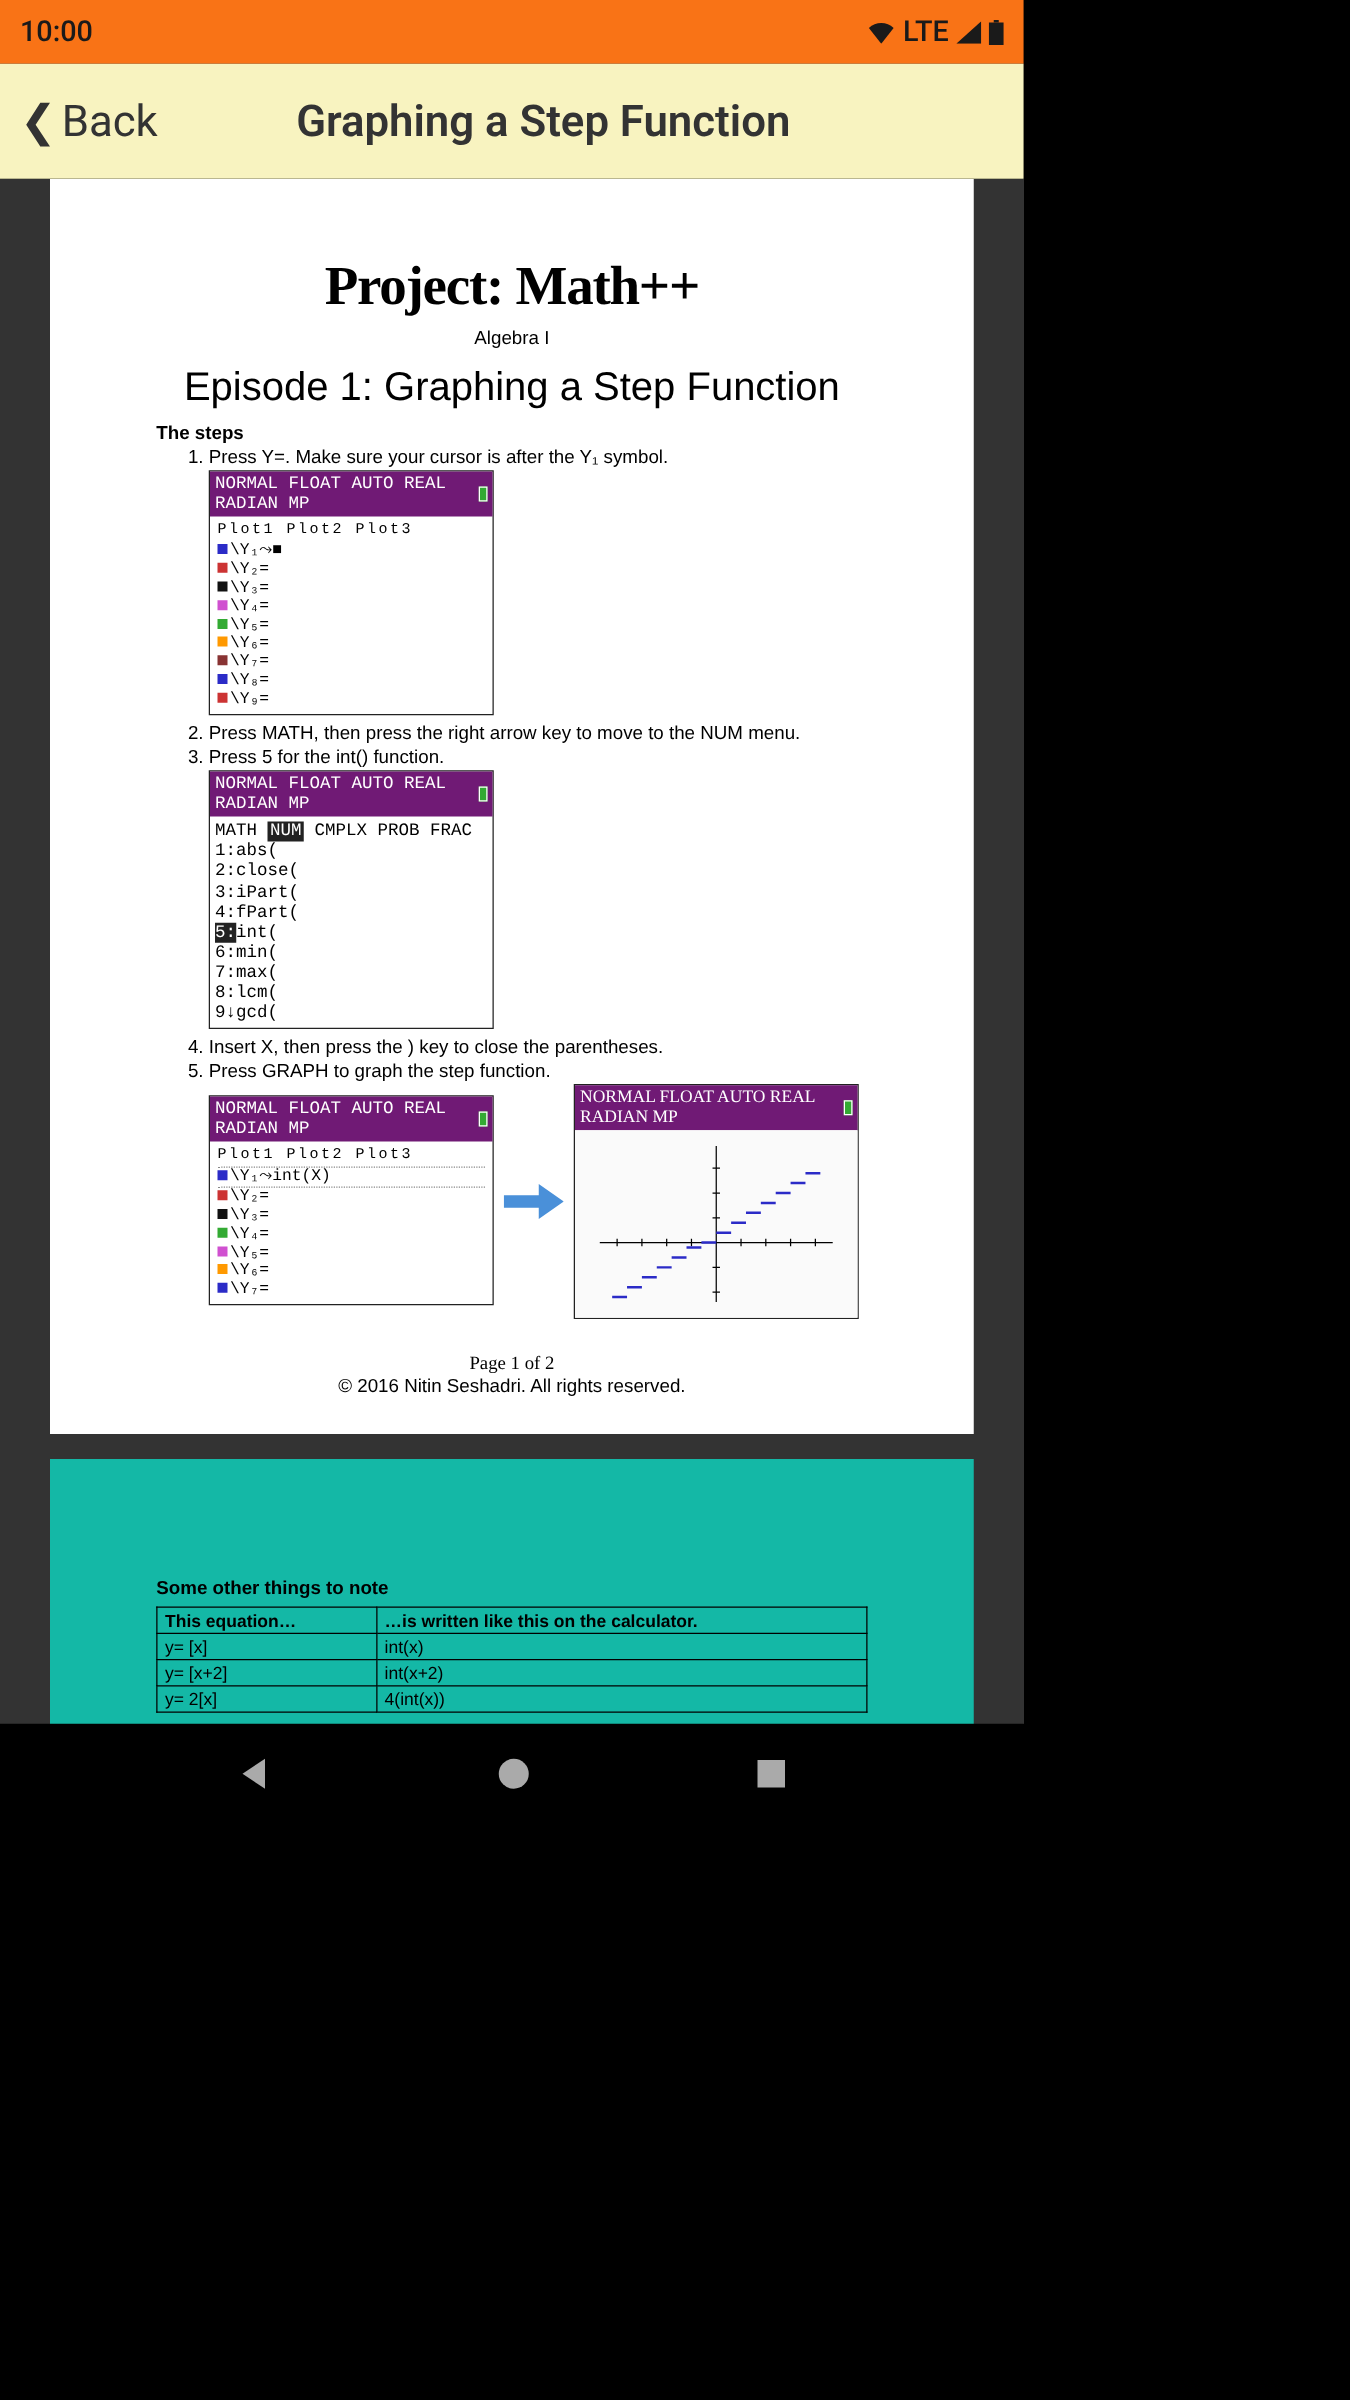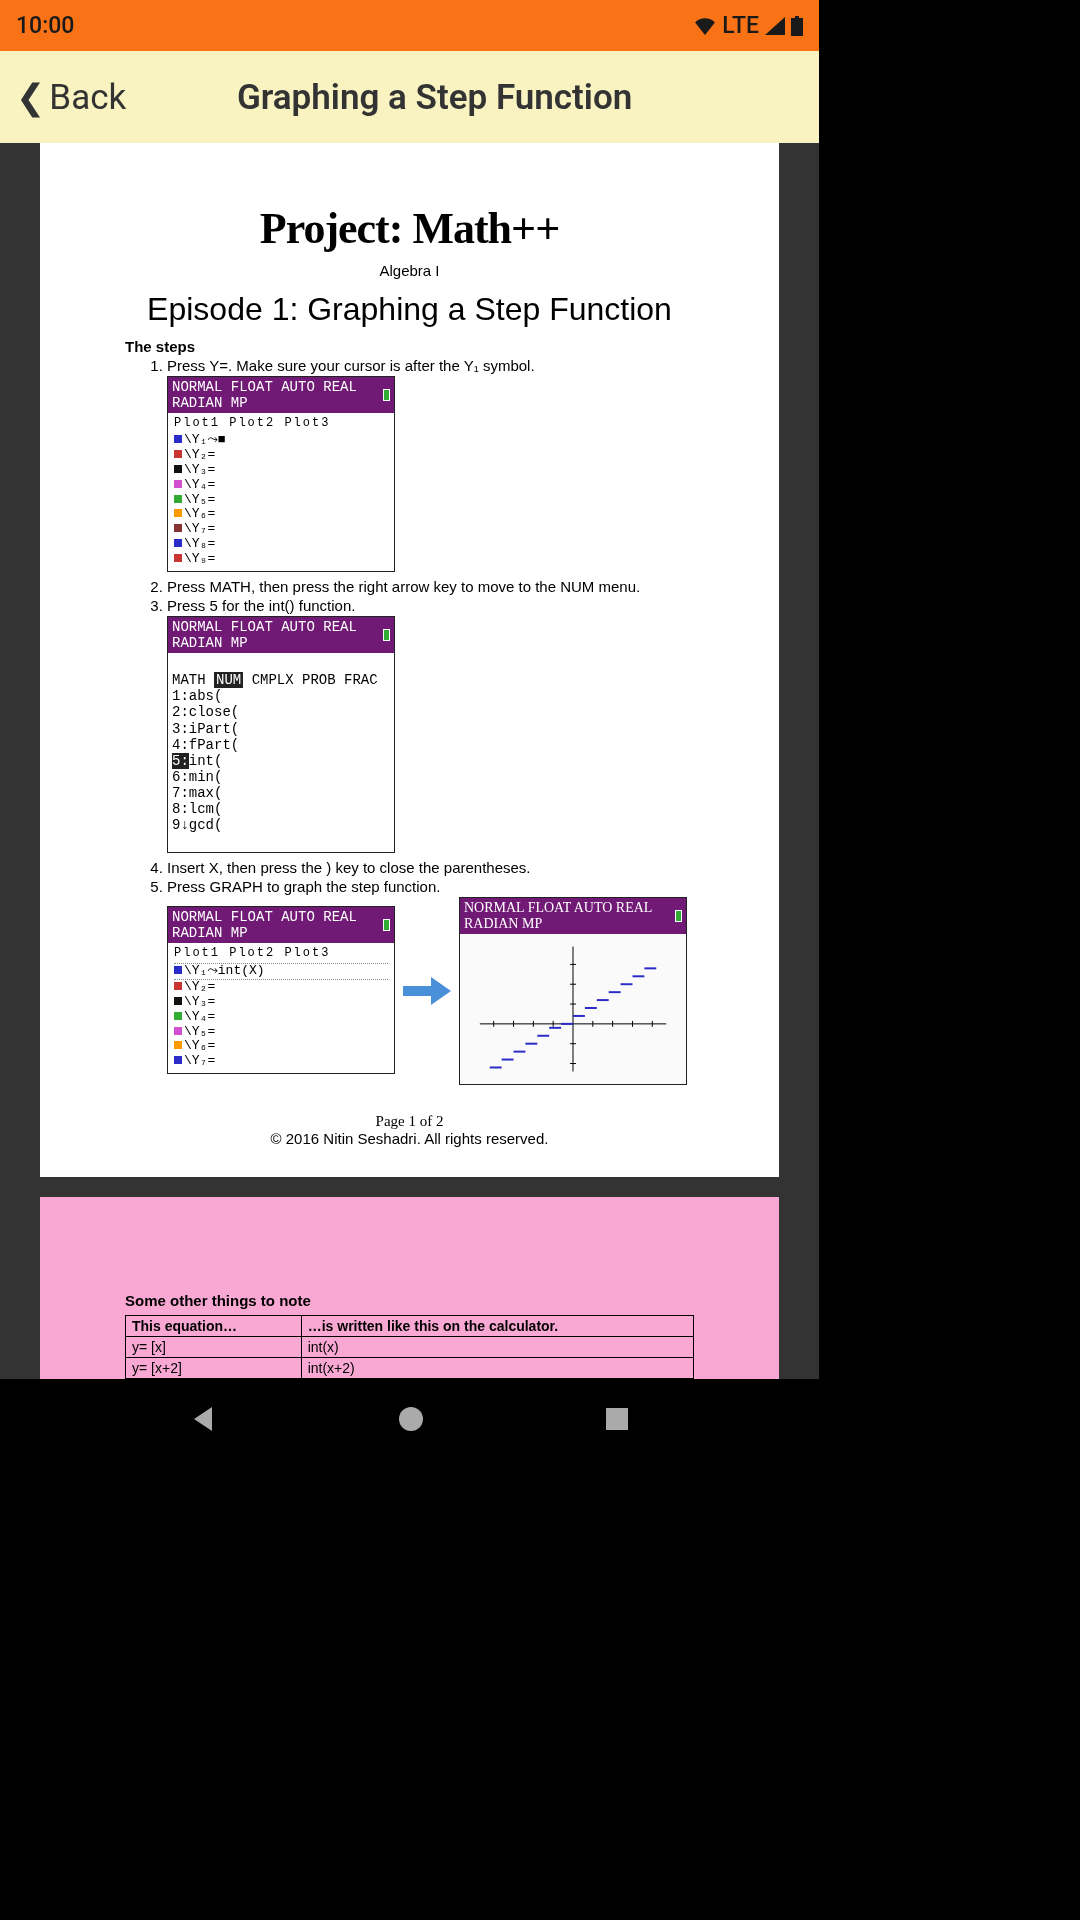--- a/index.html
+++ b/index.html
@@ -142,21 +142,21 @@
       font-size: 15px;
       margin-top: 28px;
       font-family: "Times New Roman", serif;
     }
     .copyright {
       text-align: center;
       font-size: 15px;
       font-family: sans-serif;
     }
     .page2 {
-      background: #f9a8d4;
+      background: #14b8a6;
       padding: 95px 85px 30px;
     }
     .note-hdr {
       font-weight: 700;
       font-size: 15px;
       font-family: sans-serif;
       margin-bottom: 6px;
     }
     table.eqtbl {
       border-collapse: collapse;
@@ -172,21 +172,21 @@
     table.eqtbl th { font-weight: 700; }
     .nav-bar {
       height: 80px;
       background: #000;
       display: flex;
       align-items: center;
       justify-content: space-around;
       padding: 0 100px;
     }
     .nav-bar svg { fill: #aaa; }
-    .num-menu { font-family: "Courier New", monospace; font-size: 14px; line-height: 1.15; padding: 19px 4px; }
+    .num-menu { font-family: "Courier New", monospace; font-size: 14px; line-height: 1.15; padding: 4px 4px; }
     .num-menu .hdrrow span.sel { background: #222; color: #fff; padding: 0 2px; }
     .num-menu .sel5 { background: #222; color: #fff; }
     .calc-y3 .yline.formula-line { border-bottom: 1px dotted #888; border-top: 1px dotted #888; }
   </style>
 </head>
 <body>
 
 <div class="status-bar">
   <span>10:00</span>
   <div class="status-right">

